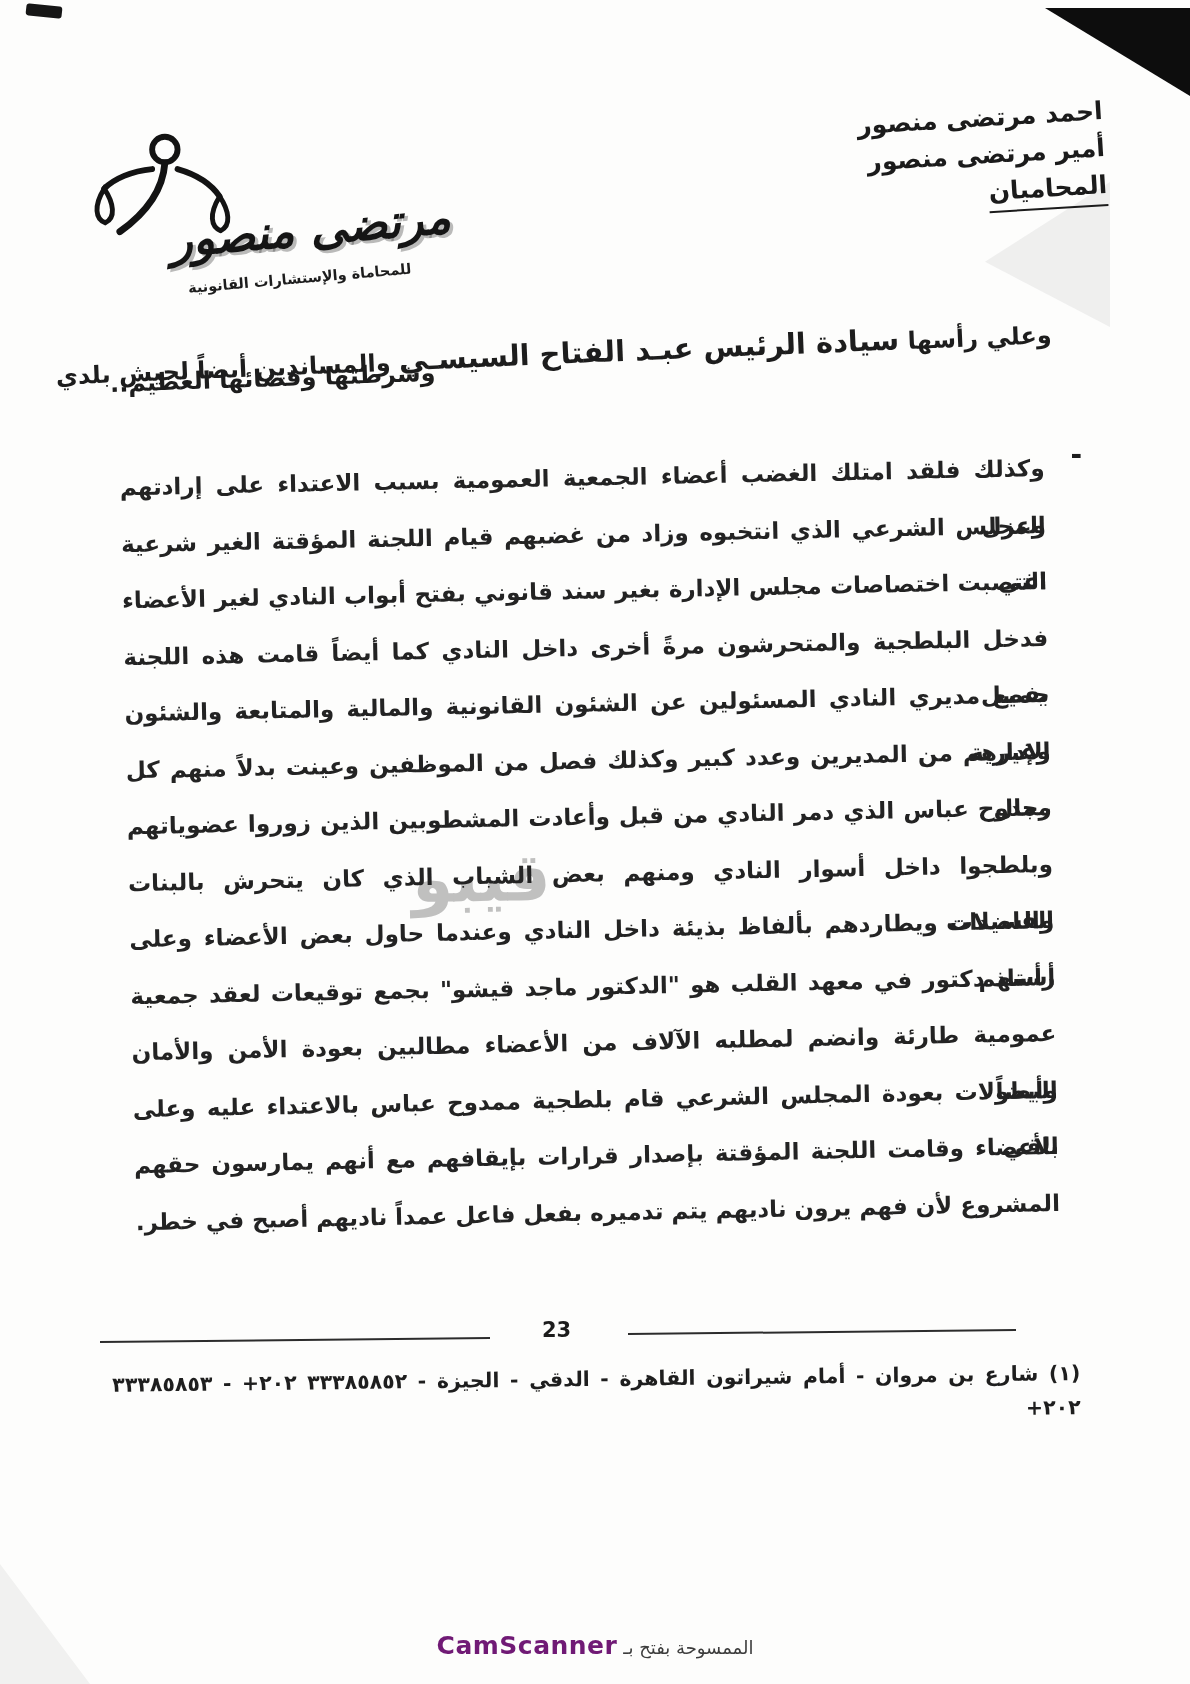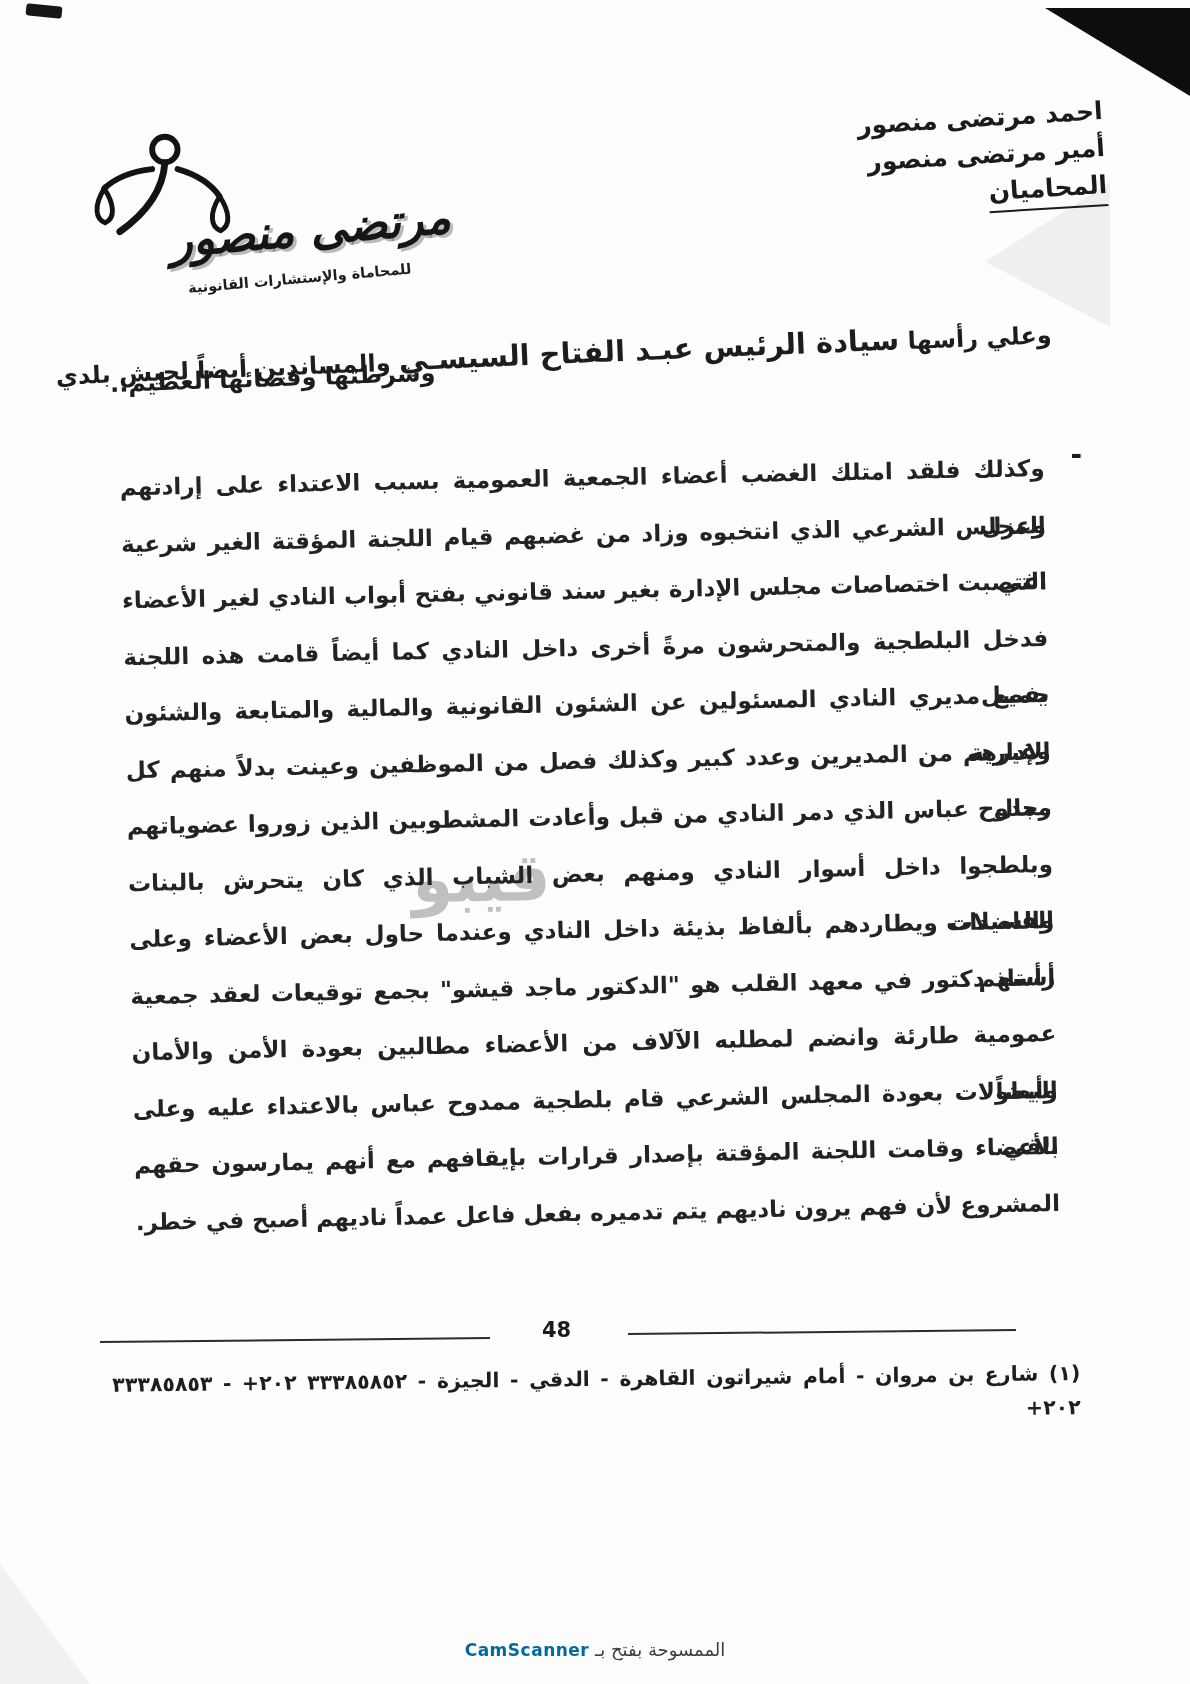--- a/index.html
+++ b/index.html
@@ -116,21 +116,21 @@
     font-size:20.5px; font-weight:bold; color:#1e1e1e;
     transform:rotate(-.7deg); transform-origin:top right;
     line-height:34px;
   }
 
   
   .scan-credit {
     position:absolute; bottom:24px; left:0; width:100%;
     text-align:center; direction:rtl; color:#3c3c3c; font-size:18px;
   }
-  .scan-credit .en { font-weight:bold; font-size:17px; color:#0369a1; letter-spacing:.5px; }
+  .scan-credit .en { font-weight:bold; font-size:25px; color:#701a75; letter-spacing:.5px; }
 </style>
 </head>
 <body>
 
 <div class="page">
 
   <div class="corner-fold"></div>
   <div class="topleft-mark"></div>
   <div class="right-shadow"></div>
   <div class="bottomleft-shadow"></div>
@@ -175,21 +175,21 @@
     <div class="pline">وبلطجوا داخل أسوار النادي ومنهم بعض الشباب الذي كان يتحرش بالبنات والسيدات</div>
     <div class="pline">الفاضلات ويطاردهم بألفاظ بذيئة داخل النادي وعندما حاول بعض الأعضاء وعلى رأسهم</div>
     <div class="pline">أستاذ دكتور في معهد القلب هو "الدكتور ماجد قيشو" بجمع توقيعات لعقد جمعية</div>
     <div class="pline">عمومية طارئة وانضم لمطلبه الآلاف من الأعضاء مطالبين بعودة الأمن والأمان وأيضاً</div>
     <div class="pline">البطولات بعودة المجلس الشرعي قام بلطجية ممدوح عباس بالاعتداء عليه وعلى باقي</div>
     <div class="pline">الأعضاء وقامت اللجنة المؤقتة بإصدار قرارات بإيقافهم مع أنهم يمارسون حقهم</div>
     <div class="pline pline-last">المشروع لأن فهم يرون ناديهم يتم تدميره بفعل فاعل عمداً ناديهم أصبح في خطر.</div>
   </div>
 
   <div class="pn-line-left"></div>
-  <div class="page-number">48</div>
+  <div class="page-number">23</div>
   <div class="pn-line-right"></div>
 
   <div class="footer-address">(١) شارع بن مروان - أمام شيراتون القاهرة - الدقي - الجيزة - ٣٣٣٨٥٨٥٢ ٢٠٢+ - ٣٣٣٨٥٨٥٣ ٢٠٢+</div>
 
   <div class="scan-credit">
     <span>الممسوحة بفتح بـ</span>
     <span class="en">CamScanner</span>
   </div>
 
 </div>

